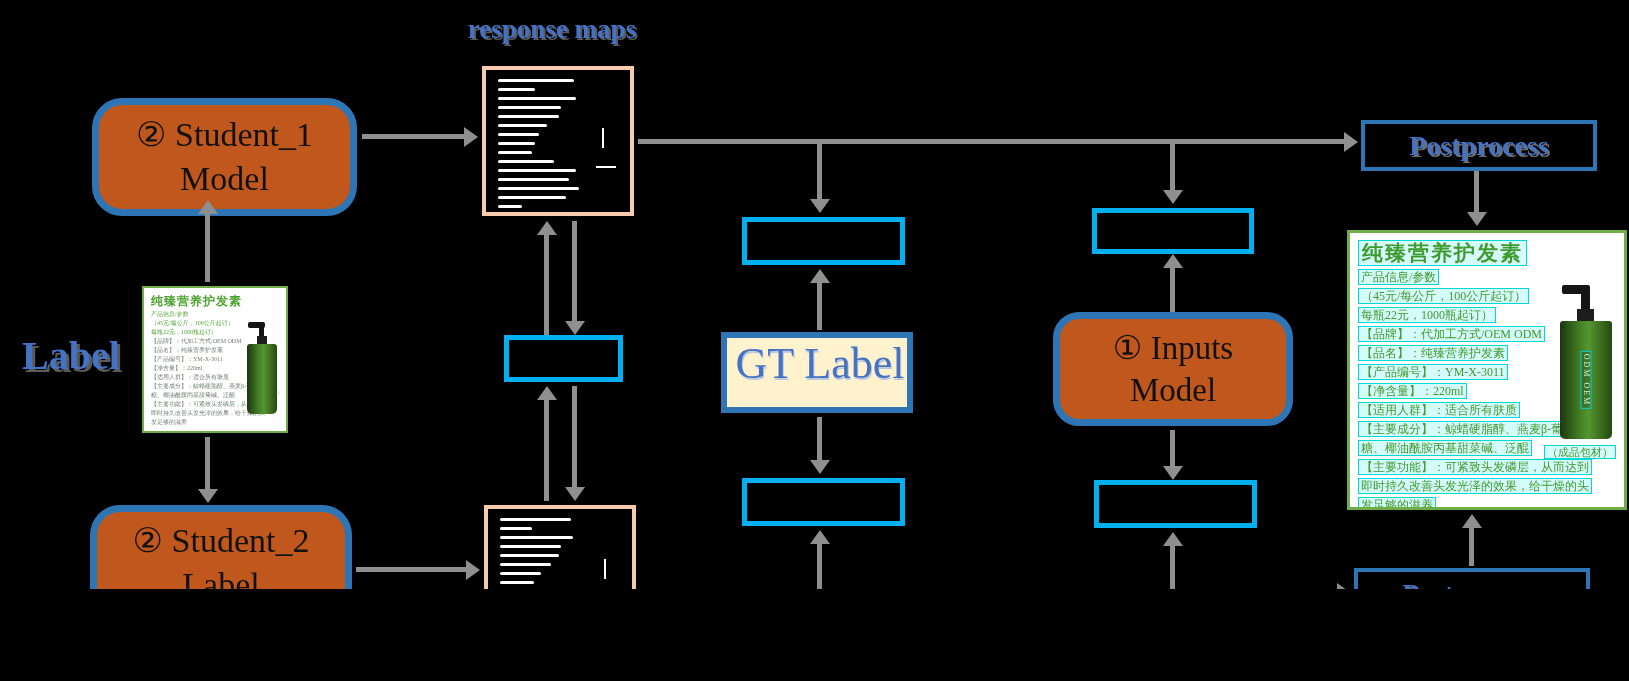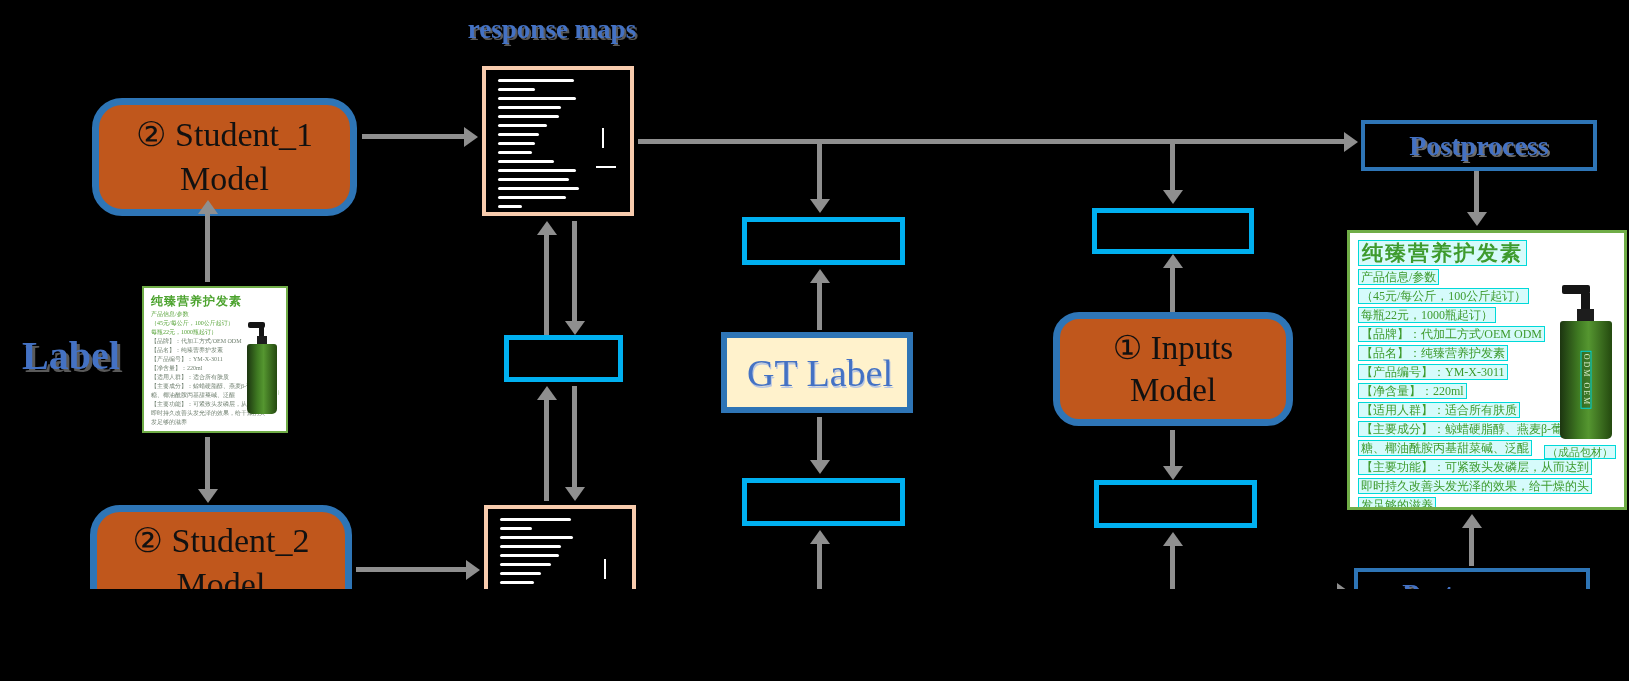--- a/index.html
+++ b/index.html
@@ -39,22 +39,22 @@
   .map-tick{position:absolute;width:2px;height:20px;background:#fff;right:26px;top:58px;}
   .map-dash{position:absolute;width:20px;height:2px;background:#fff;right:14px;top:96px;}
   
   .loss-box{
     position:absolute;border:5px solid #00B0F0;background:transparent;box-sizing:border-box;
   }
   
   .gt{
     position:absolute;left:721px;top:332px;width:192px;height:81px;box-sizing:border-box;
     background:#FFF2CC;border:6px solid #2E75B6;
-    display:flex;align-items:center;justify-content:center;
-    color:#4472C4;font-size:38px;text-shadow:1px 2px 0 #b9c6e0;padding-left:6px;
+    display:flex;justify-content:center;
+    color:#4472C4;font-size:44px;text-shadow:1px 2px 0 #b9c6e0;padding-left:6px;
   }
   
   .pp{
     position:absolute;border:4px solid #2E75B6;box-sizing:border-box;background:transparent;
     display:flex;align-items:center;justify-content:center;
     color:#4472C4;font-size:28px;font-weight:bold;text-shadow:2px 2px 0 #6e6e6e;
   }
   .pp-top{left:1361px;top:120px;width:236px;height:51px;}
   .pp-bottom{left:1354px;top:568px;width:236px;height:52px;}
   
@@ -121,21 +121,21 @@
 
   <div class="rm-title">response maps</div>
   <div class="inputs-label">Label</div>
 
   <div class="model student1">
     <span class="model-label">② Student_1
 Model</span>
   </div>
   <div class="model student2">
     <span class="model-label">② Student_2
-Model</span>
+Label</span>
   </div>
   <div class="model teacher">
     <span class="model-label">① Inputs
 Model</span>
   </div>
 
   <div class="map map1">
     <div class="map-lines">
         <div class="map-line" style="width: 62%;"></div>
         <div class="map-line" style="width: 30%;"></div>

